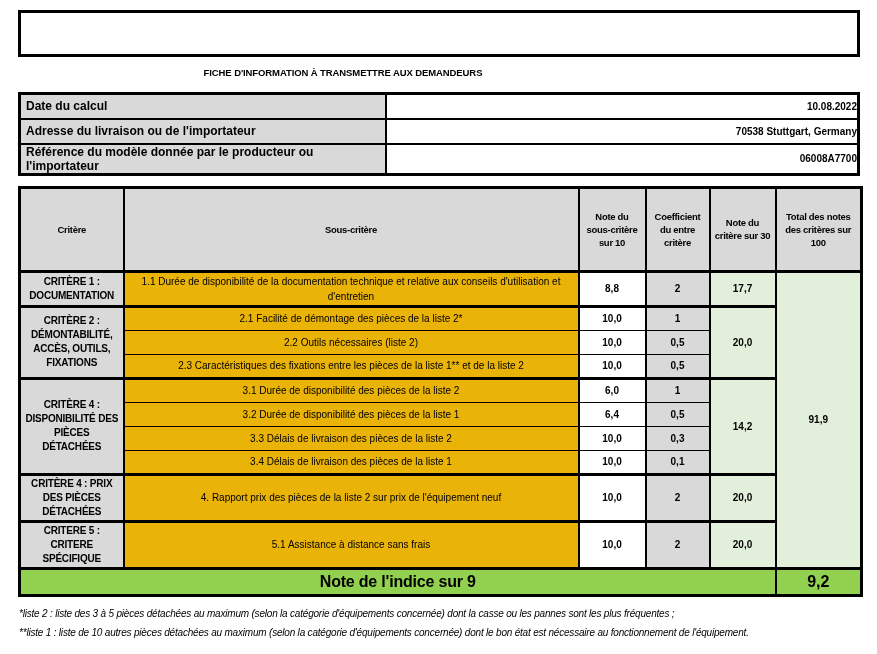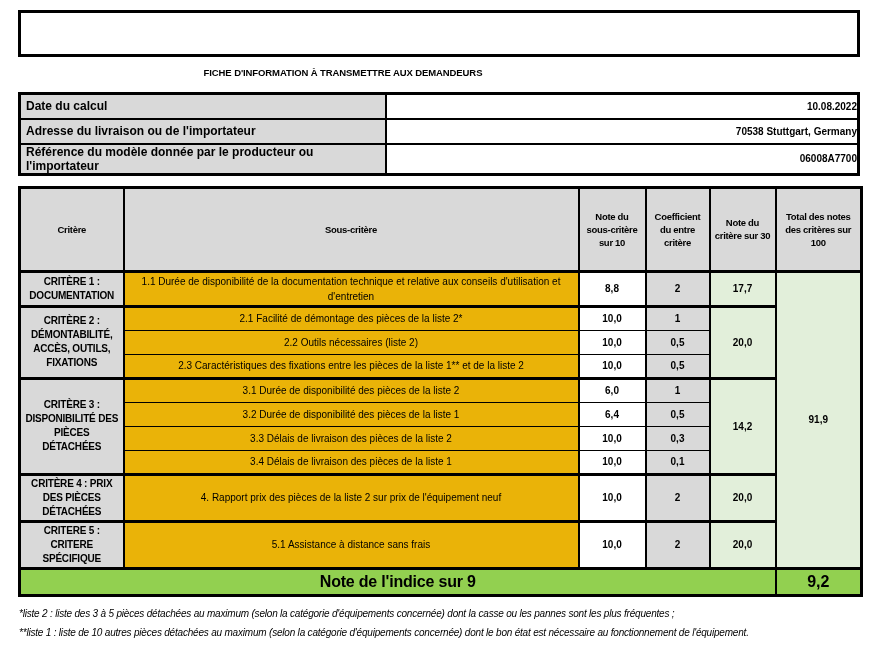--- a/index.html
+++ b/index.html
@@ -204,21 +204,21 @@
         <td class="cell-score">10,0</td>
         <td class="cell-coef">0,5</td>
       </tr>
       <tr class="row-sub">
         <td class="cell-sub">2.3 Caractéristiques des fixations entre les pièces de la liste 1** et de la liste 2</td>
         <td class="cell-score">10,0</td>
         <td class="cell-coef">0,5</td>
       </tr>
 
       <tr class="group-start row-sub">
-        <td class="cell-crit" rowspan="4">CRITÈRE 3 : DISPONIBILITÉ DES PIÈCES DÉTACHÉES</td>
+        <td class="cell-crit" rowspan="4">CRITÈRE 4 : DISPONIBILITÉ DES PIÈCES DÉTACHÉES</td>
         <td class="cell-sub">3.1 Durée de disponibilité des pièces de la liste 2</td>
         <td class="cell-score">6,0</td>
         <td class="cell-coef">1</td>
         <td class="cell-n20" rowspan="4">14,2</td>
       </tr>
       <tr class="row-sub">
         <td class="cell-sub">3.2 Durée de disponibilité des pièces de la liste 1</td>
         <td class="cell-score">6,4</td>
         <td class="cell-coef">0,5</td>
       </tr>

